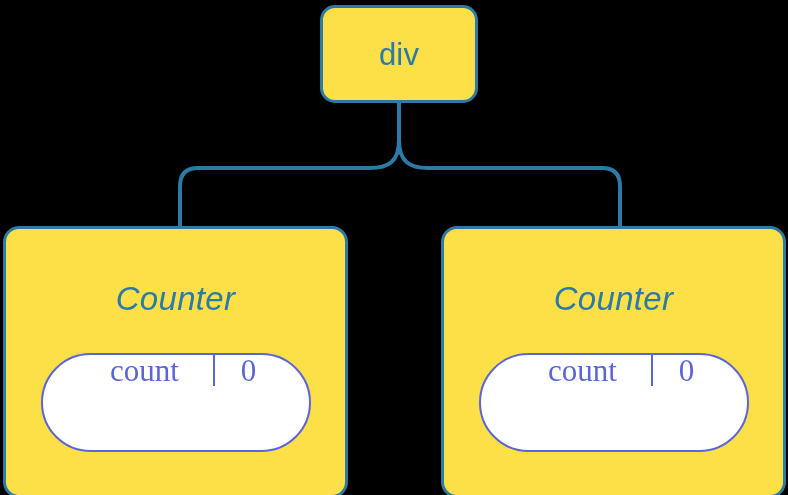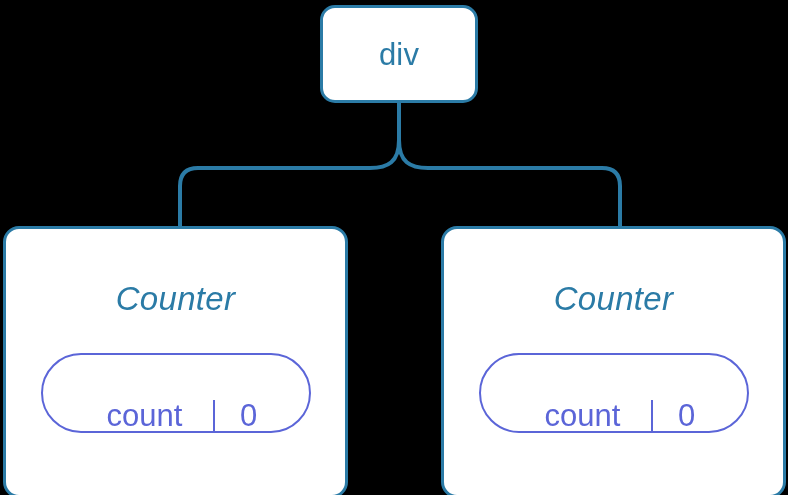--- a/index.html
+++ b/index.html
@@ -21,21 +21,21 @@
     position: absolute;
     left: 0;
     top: 0;
     width: 788px;
     height: 495px;
     pointer-events: none;
   }
 
   .node-box {
     position: absolute;
-    background: #ffffff;
+    background: #fde047;
     border: 3px solid #2b7ba6;
     box-sizing: border-box;
     display: flex;
     flex-direction: column;
     align-items: center;
   }
 
   
   #div-node {
     left: 320px;
@@ -73,27 +73,28 @@
     line-height: 1;
     margin-top: 53px;
     letter-spacing: 0.3px;
     font-style: italic;
   }
 
   
   .state-pill {
     margin-top: 38px;
     width: 270px;
-    height: 80px;
+    height: 99px;
     border: 2px solid #5b65d8;
     border-radius: 50px;
     box-sizing: border-box;
     display: flex;
-    align-items: flex-end;
+    align-items: flex-start;
     background: #ffffff;
+    font-family: Liberation Serif, serif;
   }
   .pill-key {
     flex: 0 0 172px;
     display: flex;
     align-items: center;
     justify-content: center;
     border-right: 2px solid #5b65d8;
     box-sizing: border-box;
     padding-left: 34px;
   }

